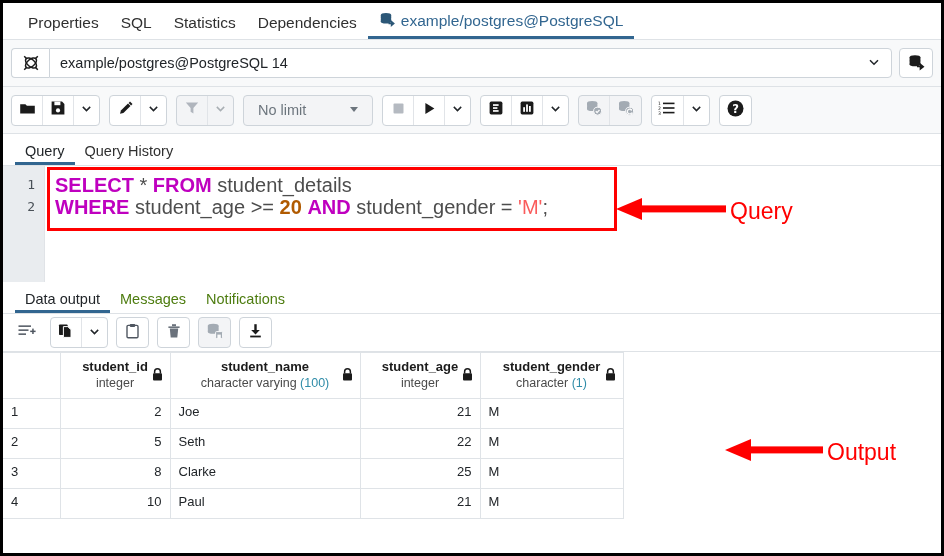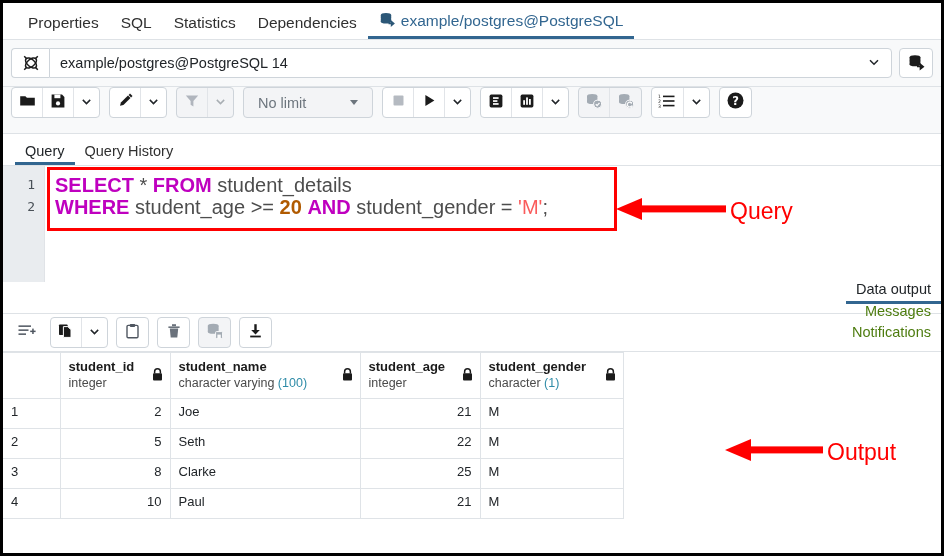--- a/index.html
+++ b/index.html
@@ -85,21 +85,21 @@
     display: flex; align-items: center; justify-content: center;
     cursor: pointer;
   }
 
   
   .toolbar {
     height: 47px;
     background: #f8f9fa;
     border-bottom: 1px solid #dee2e6;
     display: flex;
-    align-items: flex-start;
+    align-items: center;
     padding: 0 8px;
     gap: 9px;
   }
   .grp {
     display: flex;
     align-items: stretch;
     height: 31px;
     border: 1px solid #ced4da;
     border-radius: 4px;
     background: #fff;
@@ -193,21 +193,20 @@
   }
 
   
   .otabs {
     height: 32px;
     background: #ffffff;
     display: flex;
     align-items: flex-end;
     padding-left: 12px;
     border-bottom: 1px solid #dee2e6;
-    flex-direction: column;
   }
   .otab {
     font-size: 14.5px;
     color: #4d7c0f;
     padding: 0 10px 7px 10px;
     line-height: 1;
     cursor: pointer;
   }
   .otab.active {
     color: #212529;
@@ -231,21 +230,21 @@
     border-bottom: 1px solid #dfe3e7;
     font-size: 13px;
     color: #212529;
     font-weight: normal;
     vertical-align: top;
   }
   .grid thead th {
     background: #ffffff;
     height: 46px;
     padding: 6px 8px 4px 8px;
-    text-align: left;
+    text-align: center;
     position: relative;
     border-top: 1px solid #dfe3e7;
   }
   .grid thead th.rowhdr { width: 57px; border-top: 1px solid #dfe3e7; }
   .colname { font-weight: bold; font-size: 13px; color: #1b1b1b; line-height: 16px; }
   .coltype { font-size: 12.5px; color: #4a4a4a; line-height: 16px; }
   .coltype .paren { color: #2f8ca8; }
   .lock {
     position: absolute; right: 7px; top: 50%;
     transform: translateY(-50%);

